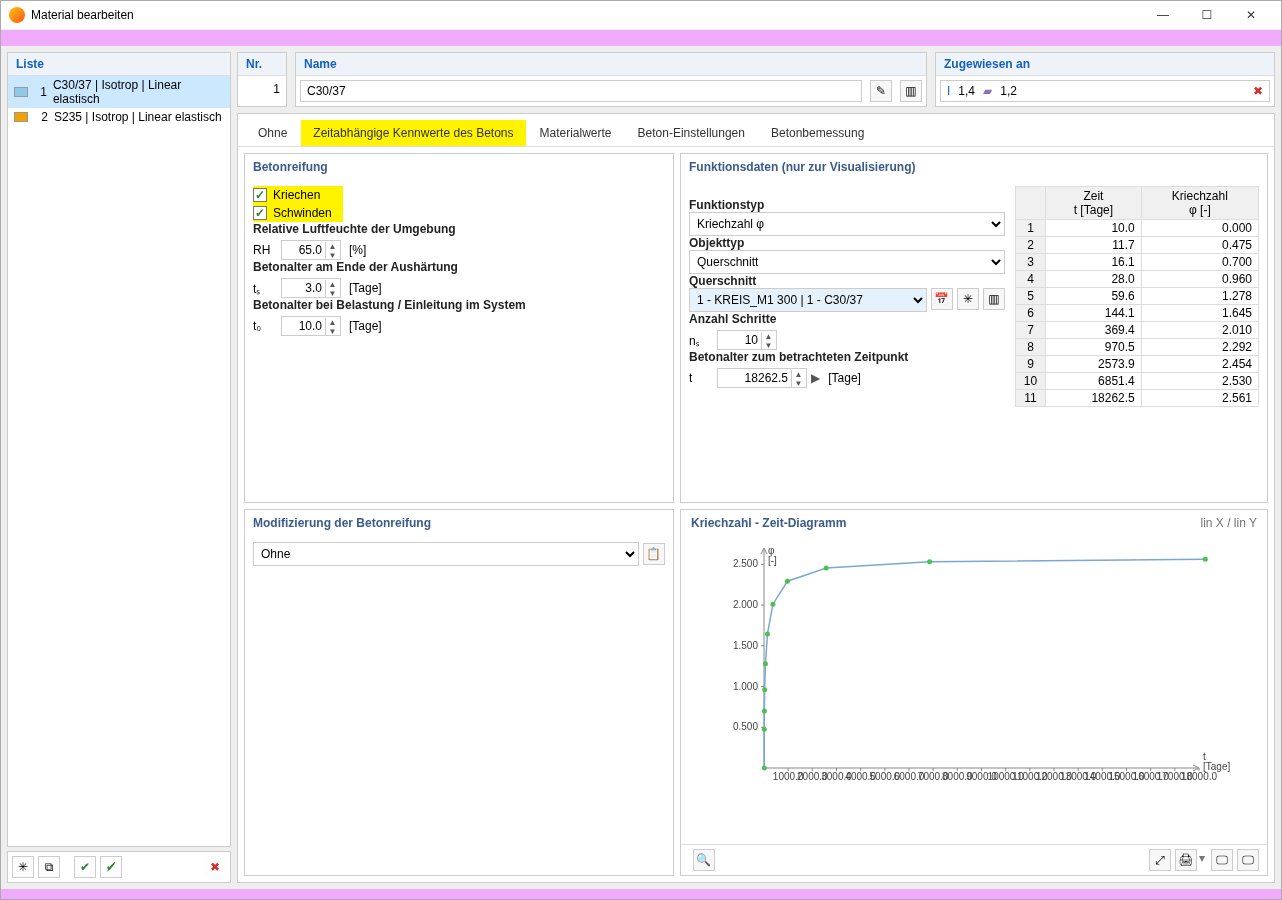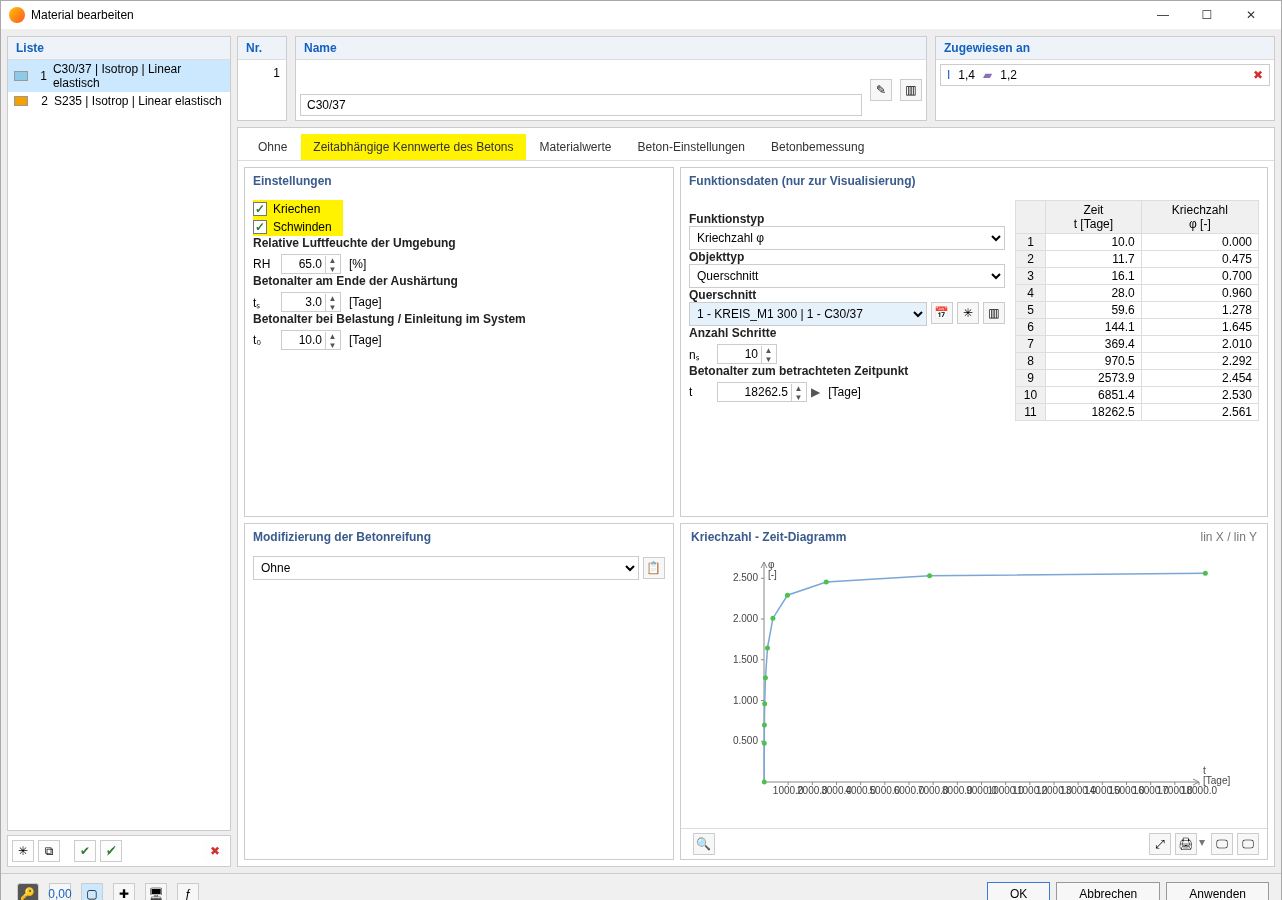--- a/index.html
+++ b/index.html
@@ -1,37 +1,37 @@
 <!DOCTYPE html>
 <html><head>
 <meta charset="utf-8">
 <style>
 * { box-sizing: border-box; font-family: "Segoe UI", Tahoma, sans-serif; font-size: 12px; }
 body { margin: 0; background: #f0f0f0; width: 1282px; height: 900px; overflow: hidden; }
-.window { width: 1282px; height: 900px; background: #a3a3a3; border: 1px solid #aaa; display: flex; flex-direction: column; }
+.window { width: 1282px; height: 900px; background: #f0abfc; border: 1px solid #aaa; display: flex; flex-direction: column; gap: 16px; }
 .titlebar { height: 30px; display: flex; align-items: center; padding: 0 8px; background: #fff; border-bottom: 1px solid #eee; }
 .titlebar .ico { width: 16px; height: 16px; background: linear-gradient(135deg,#ffc107,#ff5722); border-radius: 50%; margin-right: 6px; }
 .titlebar .title { flex: 1; }
 .winbtns { display: flex; }
 .winbtn { width: 44px; height: 28px; display: flex; align-items: center; justify-content: center; color: #333; }
 .content { flex: 1; display: flex; background: #eeeeee; padding: 6px; gap: 6px; }
 .leftcol { width: 224px; display: flex; flex-direction: column; gap: 4px; }
 .panel { background: #fff; border: 1px solid #ccc; }
 .ph { background: #eef3f9; color: #1560bd; font-weight: bold; padding: 4px 8px; border-bottom: 1px solid #ddd; }
 .ph-plain { background: #fff; color: #3a5b8c; font-weight: bold; padding: 6px 8px 4px; }
 .listbody { height: 770px; }
 .listitem { display: flex; align-items: center; padding: 2px 6px; gap: 6px; }
 .listitem.sel { background: #cce8ff; }
 .sw { width: 14px; height: 10px; border: 1px solid #999; }
 .toolbar-bottom { display: flex; align-items: center; padding: 4px; gap: 4px; background:#fff; border:1px solid #ccc; height:32px; }
 .tbtn { width: 22px; height: 22px; border: 1px solid #ccc; background: #fdfdfd; display: flex; align-items: center; justify-content: center; }
 .rightcol { flex: 1; display: flex; flex-direction: column; gap: 6px; }
 .toprow { display: flex; gap: 8px; }
 .nrbox { width: 50px; background:#fff; border:1px solid #ccc; }
-.inpt { border: 1px solid #ccc; background: #fff; padding: 3px 6px; margin-top: 30px; }
+.inpt { border: 1px solid #ccc; background: #fff; padding: 3px 6px; }
 .namebox { flex: 1; background:#fff; border:1px solid #ccc; }
 .assignbox { width: 340px; background:#fff; border:1px solid #ccc; }
 .mainpanel { flex: 1; background: #fff; border: 1px solid #ccc; display: flex; flex-direction: column; }
 .tabs { display: flex; padding: 6px 8px 0; gap: 2px; border-bottom:1px solid #ddd; }
 .tab { padding: 6px 12px; cursor: pointer; color:#333; }
 .tab.active { background: #fff300; font-weight: normal; }
 .grid2 { flex:1; display:grid; grid-template-columns: 430px 1fr; grid-template-rows: 350px 1fr; gap:6px; padding:6px; }
 .subpanel { border:1px solid #ccc; background:#fff; display:flex; flex-direction:column; overflow:hidden;}
 .body { padding: 8px; }
 .chkrow { display:flex; align-items:center; gap:6px; padding:2px 0; background: #fff300; width:90px;}
@@ -129,21 +129,21 @@
           <div class="tab">Ohne</div>
           <div class="tab active">Zeitabhängige Kennwerte des Betons</div>
           <div class="tab">Materialwerte</div>
           <div class="tab">Beton-Einstellungen</div>
           <div class="tab">Betonbemessung</div>
         </div>
 
         <div class="grid2">
 
           <div class="subpanel">
-            <div class="ph-plain">Einstellungen</div>
+            <div class="ph-plain">Betonreifung</div>
             <div class="body">
               <div class="chkrow">
                   <div class="chk">✓</div>
                   <span>Kriechen</span>
                 </div>
               <div class="chkrow">
                   <div class="chk">✓</div>
                   <span>Schwinden</span>
                 </div>
               <div class="label">Relative Luftfeuchte der Umgebung</div>

